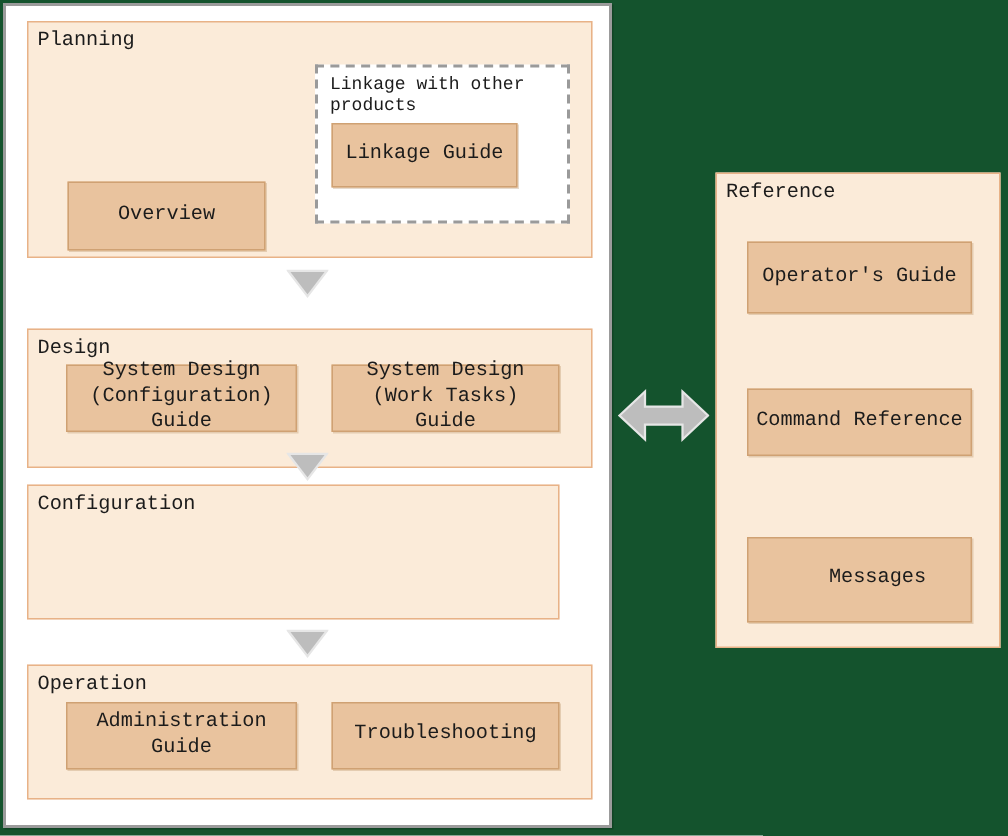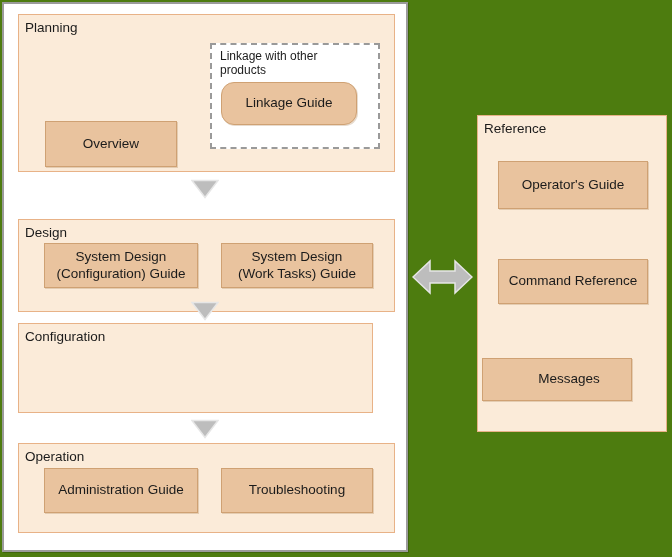--- a/index.html
+++ b/index.html
@@ -8,21 +8,21 @@
     --button-fill:#e9c39e;
     --button-border:#cfa173;
     --outer-border:#9b9b9b;
     --arrow-fill:#bdbdbd;
     --arrow-outline:#e6e6e6;
     --dashed-border:#9a9a9a;
     --text:#1b1b1b;
   }
   html,body{margin:0;padding:0;}
   body{font-family:"Liberation Sans", sans-serif; color:var(--text); background:#fff;}
-  #canvas{position:relative; width:672px; height:557px; background:#4d7c0f; overflow:hidden;}
+  #canvas{position:relative; width:672px; height:557px; background:#14532d; overflow:hidden;font-family:Liberation Mono, monospace;}
 
   .outer-frame{
     position:absolute; left:2px; top:2px; width:402px; height:546px;
     border:2px solid var(--outer-border);
     box-shadow:1px 1px 0 rgba(0,0,0,0.18);
     background:#fff;
   }
 
   .section{
     position:absolute;
@@ -50,37 +50,37 @@
   .btn-overview{left:26px; top:90px; width:132px; height:46px;margin-top:16px;}
 
   .linkage-group{
     position:absolute; left:191px; top:28px; width:170px; height:106px;
     background:#fff; border:2px dashed var(--dashed-border); box-sizing:border-box;
   }
   .linkage-label{
     position:absolute; left:8px; top:4px;
     font-size:12px; line-height:1.2; white-space:pre-line; text-align:left;
   }
-  .btn-linkage-guide{left:9px; top:37px; width:136px; height:43px;border-radius:13px;}
+  .btn-linkage-guide{left:9px; top:37px; width:124px; height:43px;}
 
   .sec-design{left:18px; top:219px; width:377px; height:93px;}
   .btn-sd-config{left:25px; top:23px; width:154px; height:45px;}
   .btn-sd-work{left:202px; top:23px; width:152px; height:45px;}
 
   .sec-configuration{left:18px; top:323px; width:355px; height:90px;}
   .btn-config-guide{left:111px; top:20px; width:154px; height:48px;}
 
   .sec-operation{left:18px; top:443px; width:377px; height:90px;}
   .btn-admin-guide{left:25px; top:24px; width:154px; height:45px;}
   .btn-troubleshooting{left:202px; top:24px; width:152px; height:45px;}
 
   .sec-reference{left:477px; top:115px; width:190px; height:317px;}
   .btn-operators-guide{left:20px; top:45px; width:150px; height:48px;}
   .btn-command-reference{left:20px; top:143px; width:150px; height:45px;}
-  .btn-messages{left:4px; top:242px; width:150px; height:43px;padding-left:28px;}
+  .btn-messages{left:20px; top:242px; width:150px; height:57px;padding-left:28px;}
 
   .flow-arrow{position:absolute; left:191px; width:28px; height:20px;}
   .flow-arrow-1{top:179px;}
   .flow-arrow-2{top:301px;}
   .flow-arrow-3{top:419px;}
   .bidi-arrow{position:absolute; left:412px; top:259px; width:61px; height:36px;}
 </style>
 </head>
 <body>
 

